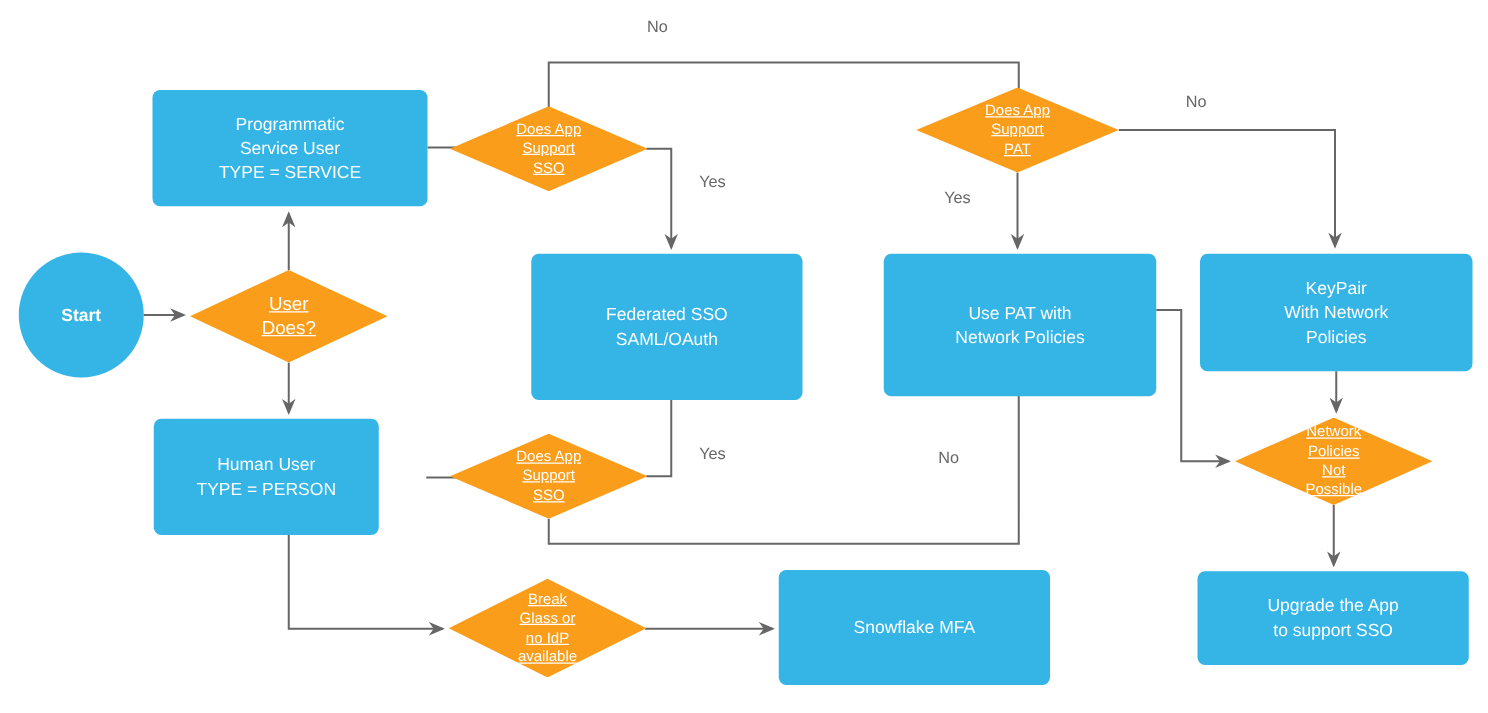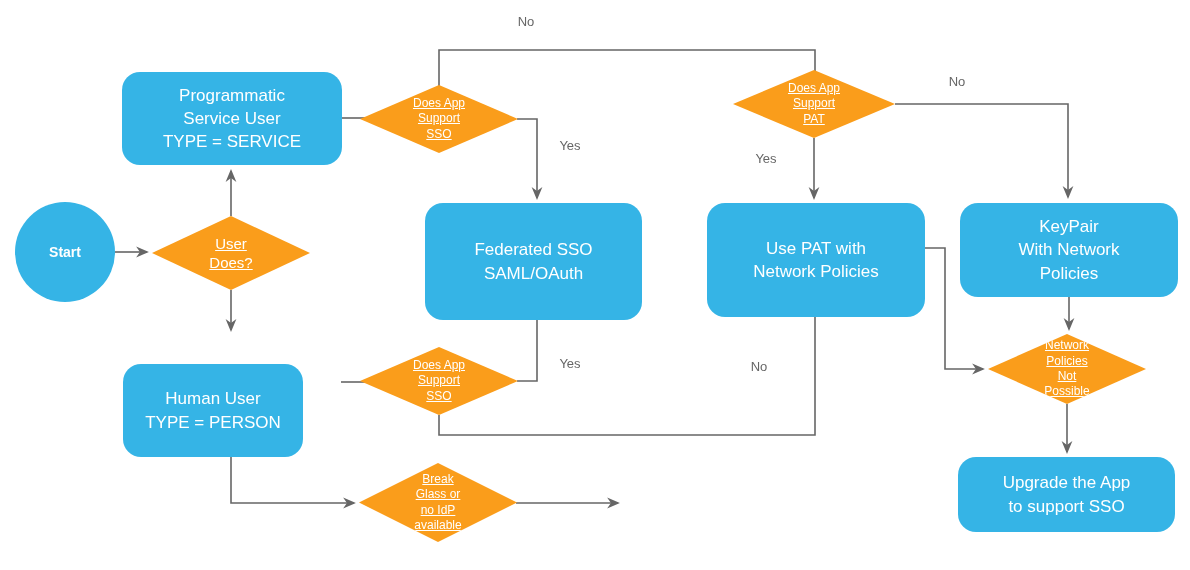--- a/index.html
+++ b/index.html
@@ -24,22 +24,22 @@
   .node{
     position:absolute;
     display:flex;align-items:center;justify-content:center;
     text-align:center;
     color:var(--node-text,#fff);
     white-space:pre-line;
     box-sizing:border-box;
   }
   .process{
     background:var(--node-blue,#35b4e6);
-    border-radius:18px;
-    font-size:17px;line-height:1.36;
+    border-radius:6px;
+    font-size:14px;line-height:1.36;
   }
   .circle{
     background:var(--node-blue,#35b4e6);
     border-radius:50%;
     font-size:14px;
     font-weight:bold;
   }
   .decision{
     background:var(--node-orange,#fa9d1b);
     clip-path:polygon(50% 0,100% 50%,50% 100%,0 50%);
@@ -85,21 +85,21 @@
 
   <div class="node circle" style="left:15px;top:202px;width:100px;height:100px;">Start</div>
 
   <div class="node decision lg" style="left:152px;top:216px;width:158px;height:74px;">User
 Does?</div>
 
   <div class="node process" style="left:122px;top:72px;width:220px;height:93px;">Programmatic
 Service User
 TYPE = SERVICE</div>
 
-  <div class="node process" style="left:123px;top:335px;width:180px;height:93px;margin-top:29px;">Human User
+  <div class="node process" style="left:123px;top:335px;width:180px;height:93px;">Human User
 TYPE = PERSON</div>
 
   <div class="node decision sm" style="left:360px;top:85px;width:158px;height:68px;">Does App
 Support
 SSO</div>
 
   <div class="node decision sm" style="left:360px;top:347px;width:158px;height:68px;">Does App
 Support
 SSO</div>
 
@@ -120,20 +120,21 @@
   <div class="node decision sm" style="left:988px;top:334px;width:158px;height:70px;">Network
 Policies
 Not
 Possible</div>
 
   <div class="node decision sm" style="left:359px;top:463px;width:158px;height:79px;">Break
 Glass or
 no IdP
 available</div>
 
+  <div class="node process" style="left:623px;top:456px;width:217px;height:92px;">Snowflake MFA</div>
 
   <div class="node process" style="left:958px;top:457px;width:217px;height:75px;">Upgrade the App
 to support SSO</div>
 
   <span class="edge-label" style="left:526px;top:21px;">No</span>
   <span class="edge-label" style="left:570px;top:145px;">Yes</span>
   <span class="edge-label" style="left:766px;top:158px;">Yes</span>
   <span class="edge-label" style="left:957px;top:81px;">No</span>
   <span class="edge-label" style="left:570px;top:363px;">Yes</span>
   <span class="edge-label" style="left:759px;top:366px;">No</span>

